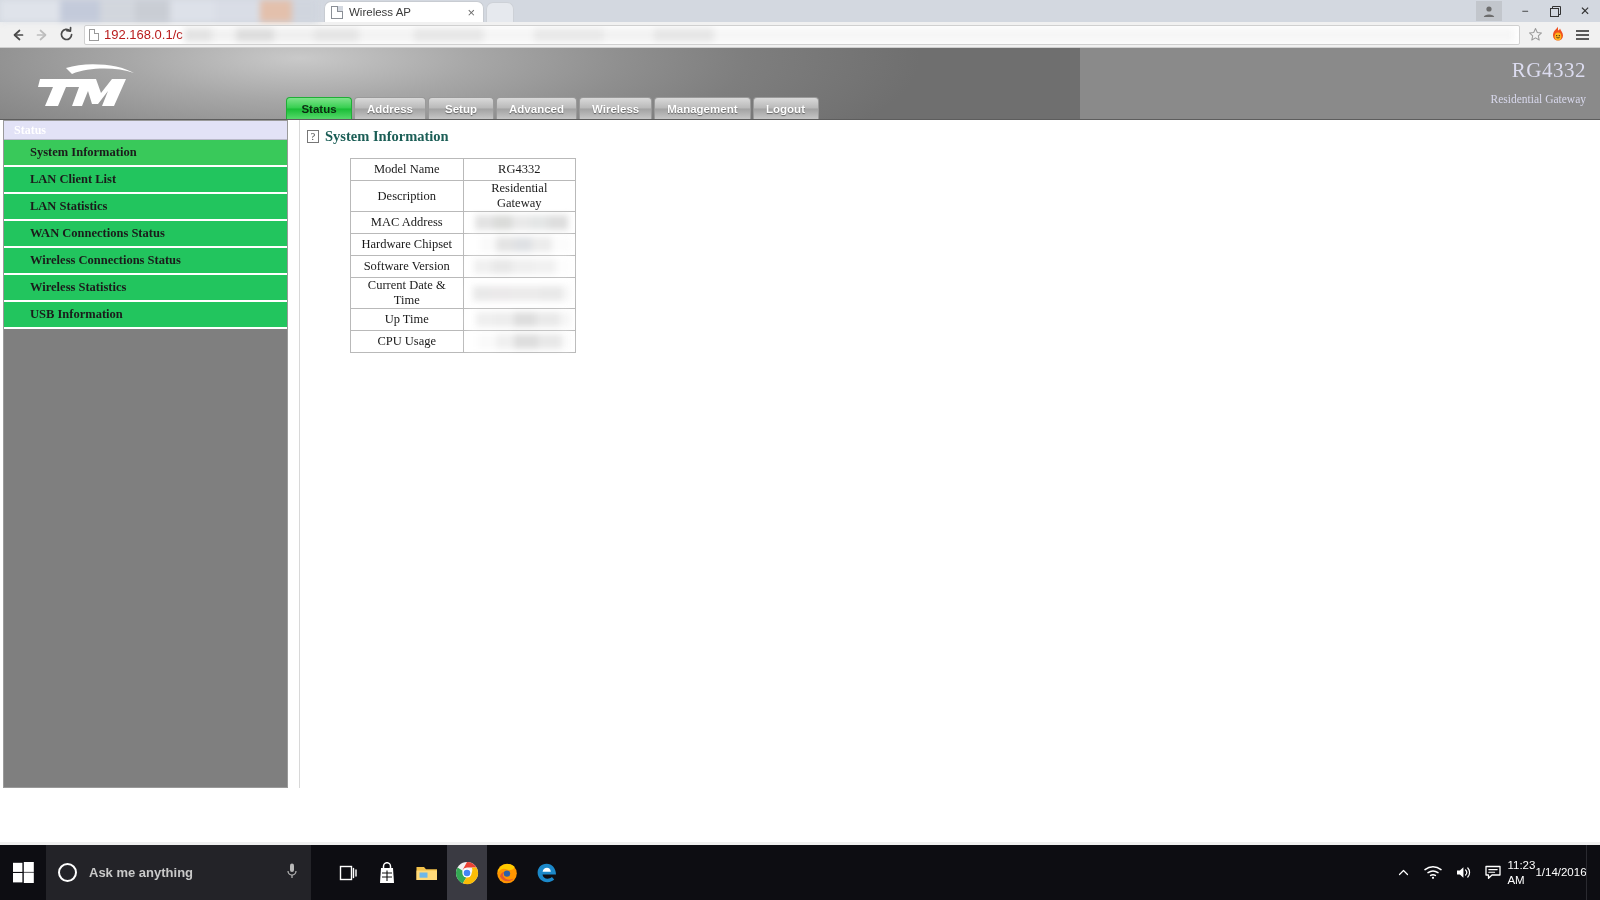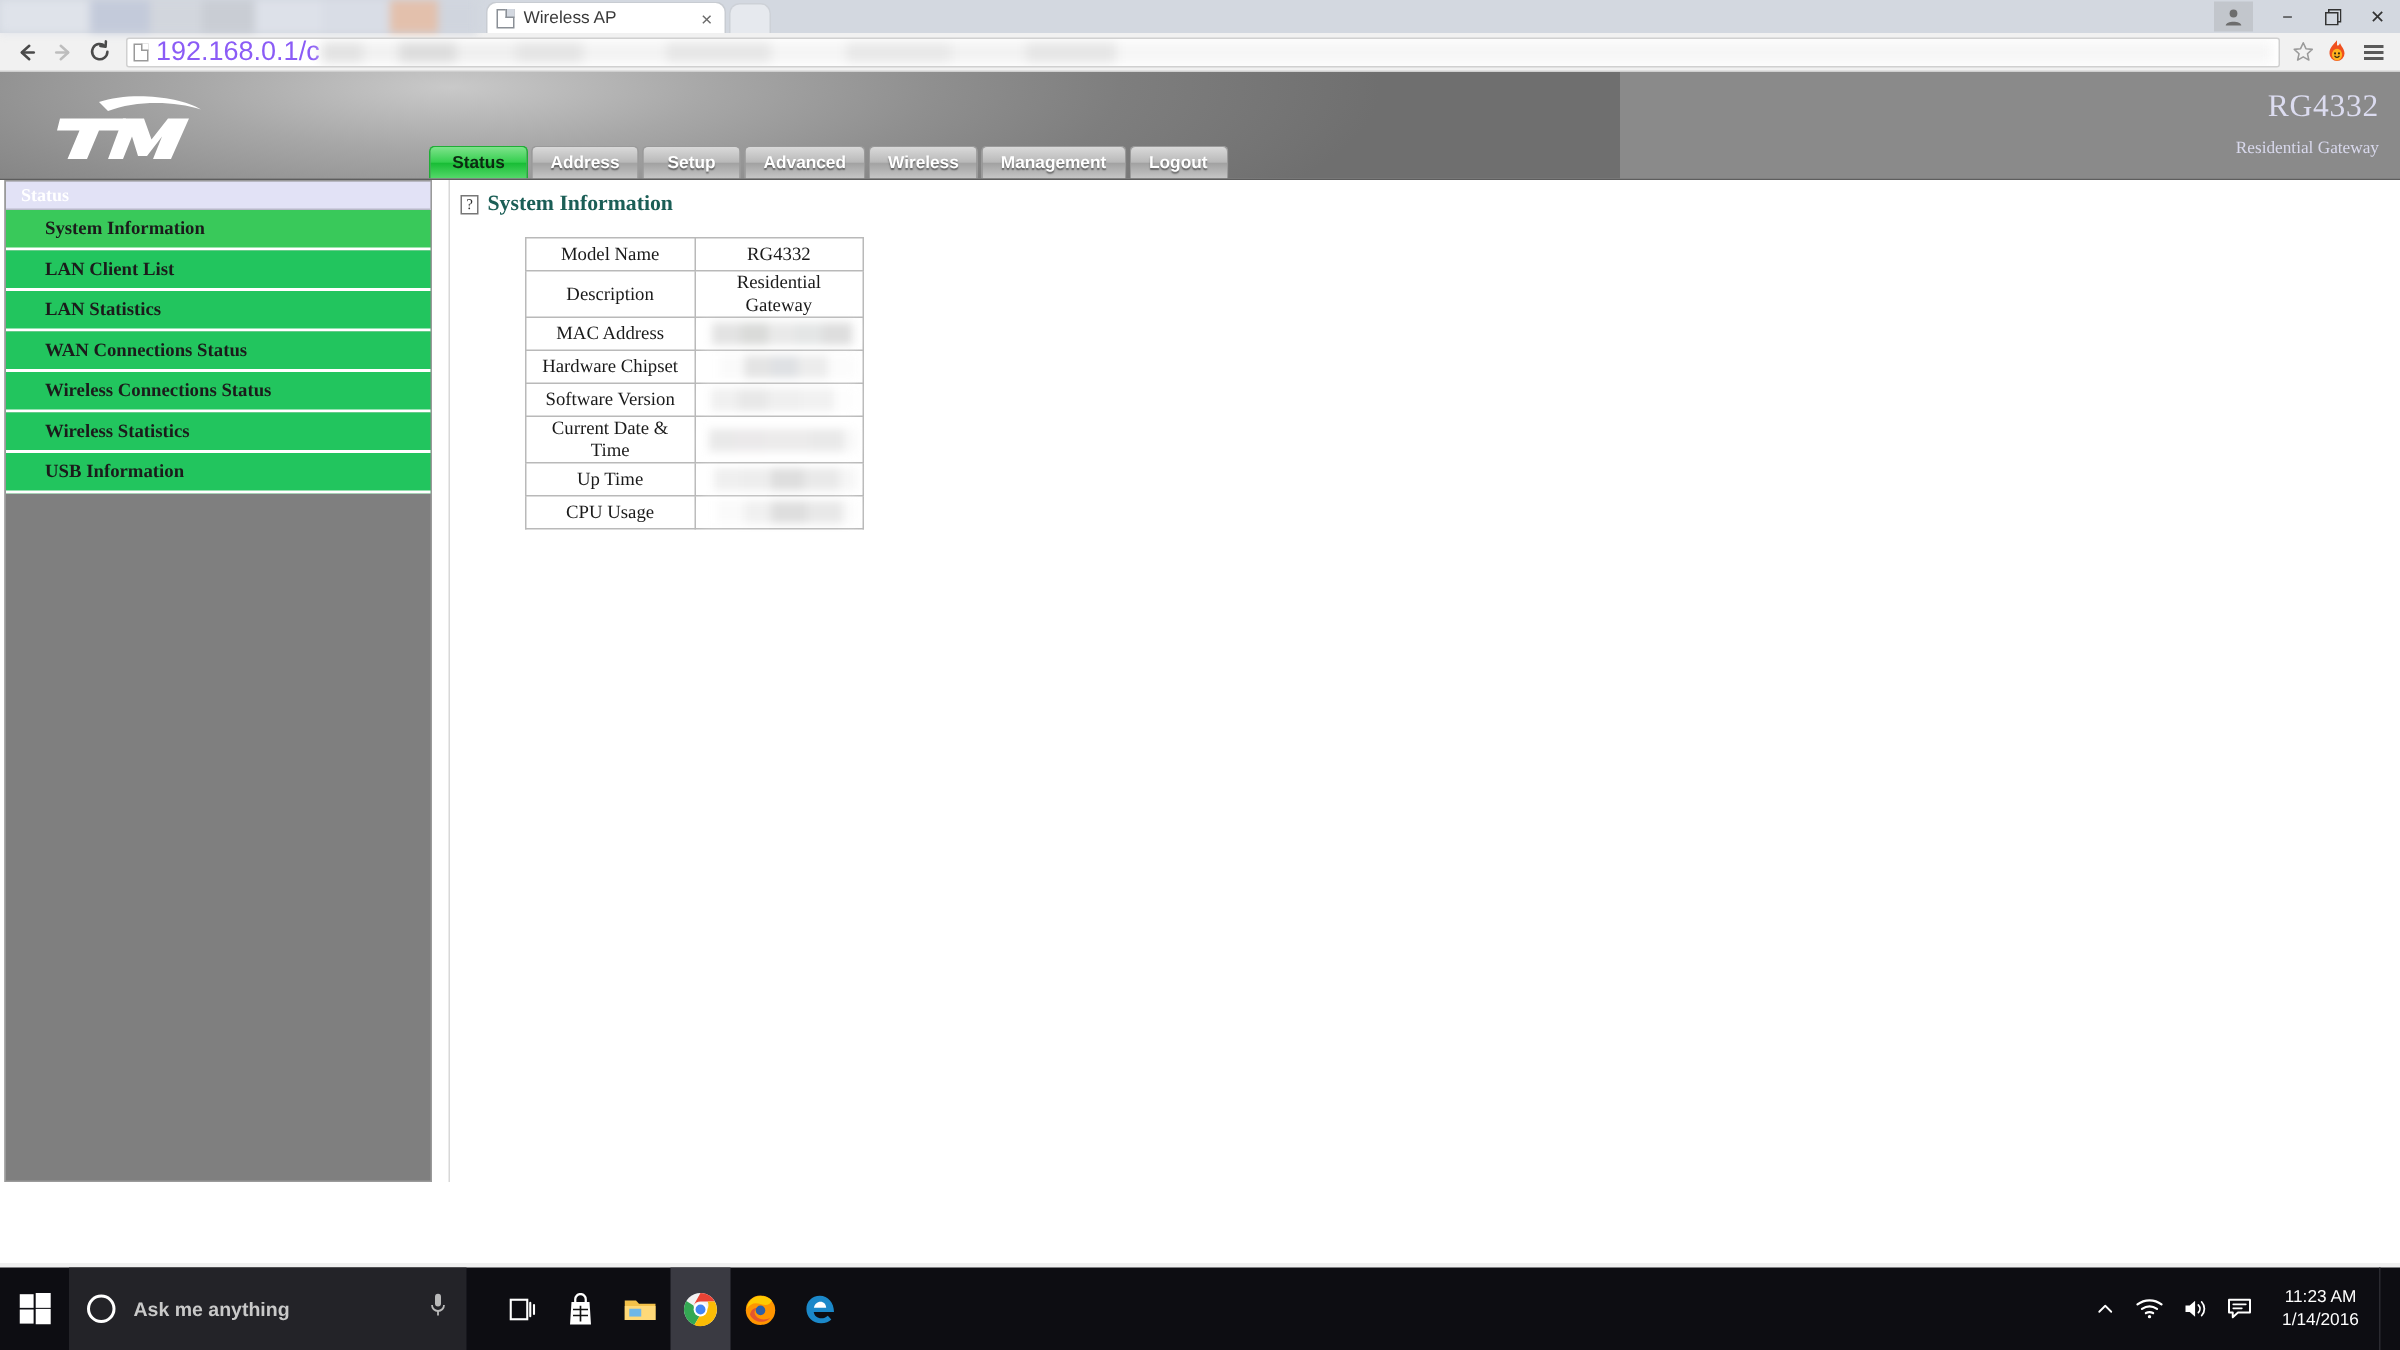--- a/index.html
+++ b/index.html
@@ -118,21 +118,21 @@
   }
   .omni-icon {
     width: 10px; height: 12px; border: 1px solid #9a9a9a;
     background: #fff; position: relative; flex: 0 0 auto; margin-right: 5px;
   }
   .omni-icon::after {
     content: ""; position: absolute; right: -1px; top: -1px;
     width: 4px; height: 4px; background: #fff;
     border-left: 1px solid #9a9a9a; border-bottom: 1px solid #9a9a9a;
   }
-  .omni-text { font-size: 18px; color: #8b5cf6; white-space: nowrap; }
+  .omni-text { font-size: 13px; color: #b91c1c; white-space: nowrap; }
   .omni-blur {
     flex: 1 1 auto; height: 14px; margin-left: 1px;
     background: linear-gradient(90deg,
       #e2e2e2 0px,#e2e2e2 28px,
       #f1f1f1 28px,#f1f1f1 52px,
       #dcdcdc 52px,#dcdcdc 90px,
       #efefef 90px,#efefef 130px,
       #e4e4e4 130px,#e4e4e4 175px,
       #f3f3f3 175px,#f3f3f3 230px,
       #e6e6e6 230px,#e6e6e6 300px,
@@ -325,21 +325,21 @@
     display: flex; align-items: center; height: 55px;
     padding-right: 6px;
   }
   .tray-icon {
     width: 30px; height: 55px;
     display: flex; align-items: center; justify-content: center;
     cursor: pointer;
   }
   .clock {
     width: 78px; height: 55px;
-    display: flex; flex-direction: column;
+    display: flex; flex-direction: row;
     align-items: center; justify-content: center;
     color: #ffffff; font-size: 11.5px; line-height: 15px;
     cursor: pointer;
   }
   .tray-edge { width: 8px; height: 55px; border-left: 1px solid #2a2a30; }
 </style>
 </head>
 <body>
 
 <div class="browser">

